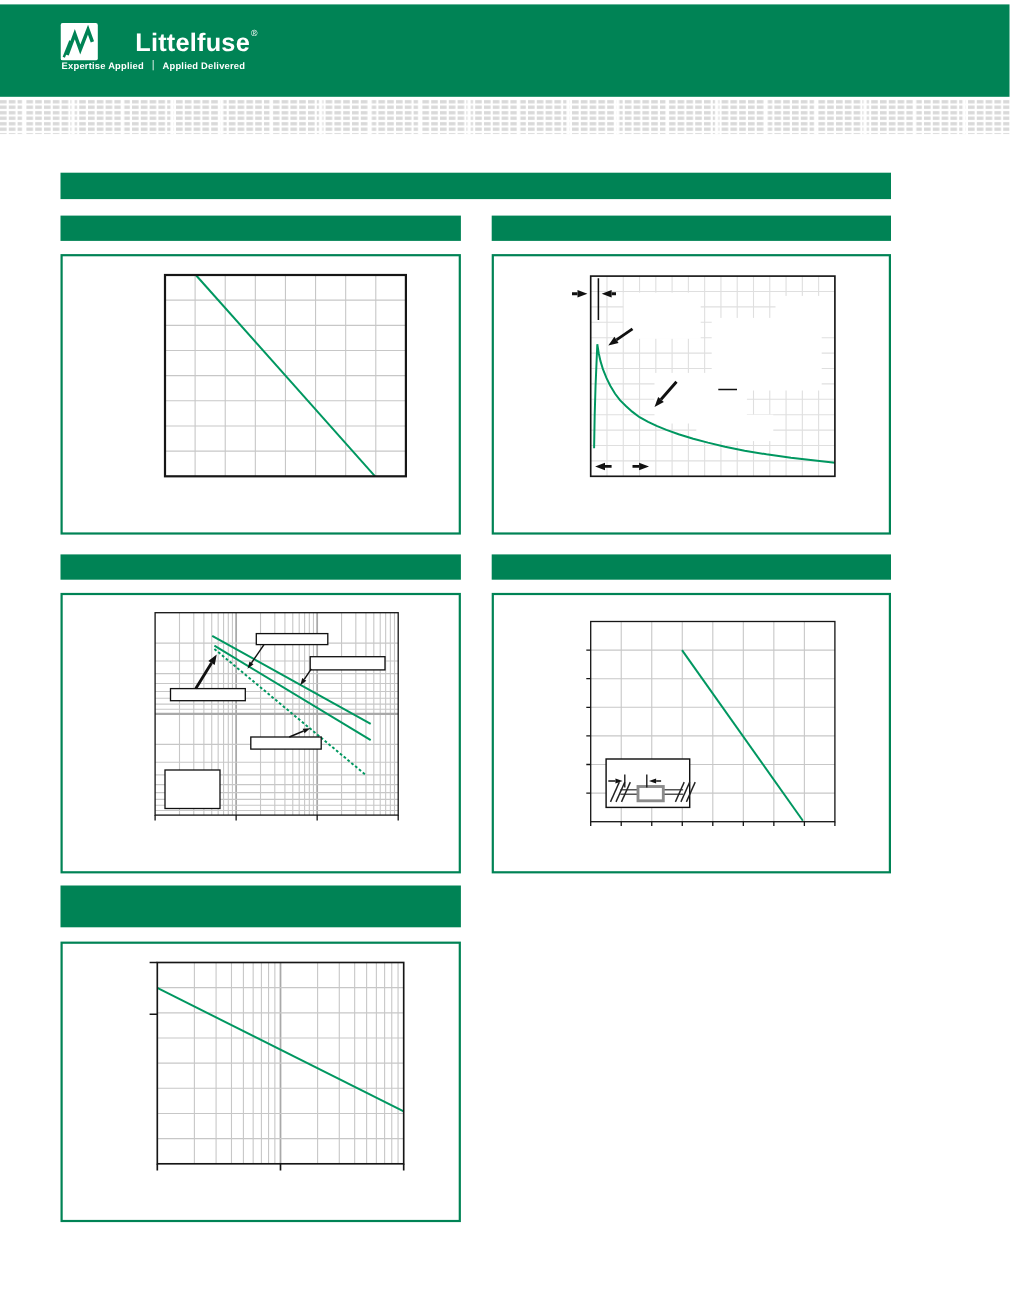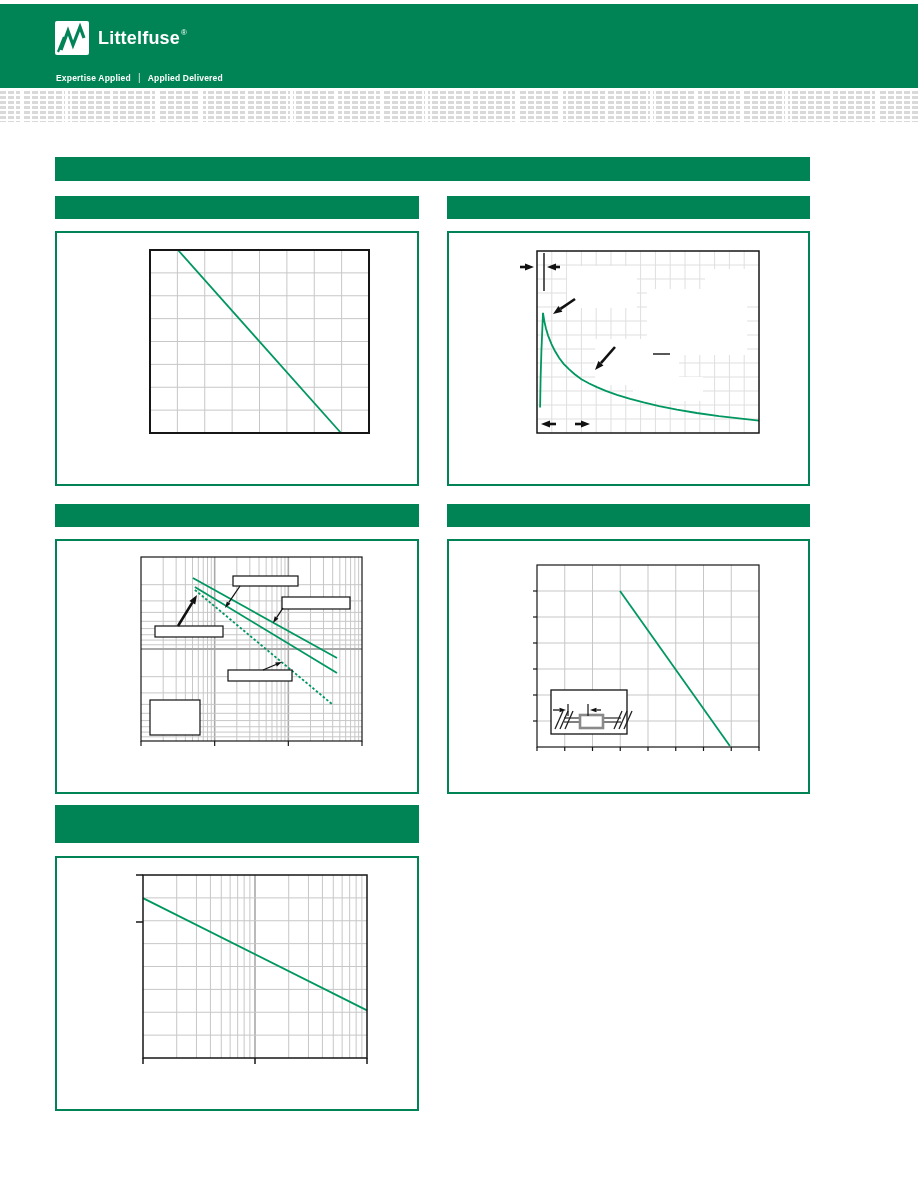--- a/index.html
+++ b/index.html
@@ -8,23 +8,23 @@
   }
   html,body{margin:0;padding:0;background:#fff;}
   body{font-family:"Liberation Sans", sans-serif;}
   .page{position:relative;width:918px;height:1188px;background:#ffffff;overflow:hidden;}
 
   
   .band{position:absolute;left:0;top:4px;width:918px;height:84px;background:var(--green);}
   .logo{position:absolute;left:55px;top:17px;display:flex;align-items:center;}
   .logo-icon{display:block;}
   .logo-text{display:flex;align-items:flex-start;margin-left:9px;}
-  .wordmark{color:#fff;font-size:18px;font-weight:bold;letter-spacing:0.2px;line-height:1;}
+  .wordmark{color:#fff;font-size:23px;font-weight:bold;letter-spacing:0.2px;line-height:1;margin-left:25px;}
   .reg{color:#fff;font-size:8px;line-height:1;margin-left:1px;}
-  .tagline{position:absolute;left:56px;top:68px;display:flex;align-items:center;gap:7px;color:#fff;font-size:8.5px;font-weight:bold;letter-spacing:0.2px;}
+  .tagline{position:absolute;left:56px;top:50px;display:flex;align-items:center;gap:7px;color:#fff;font-size:8.5px;font-weight:bold;letter-spacing:0.2px;}
   .tagline .sep{font-weight:normal;opacity:.85;font-size:10px;}
 
   
   .pattern-strip{position:absolute;left:0;top:90px;width:918px;height:32px;}
 
   
   .bar{position:absolute;background:var(--green);}
   .title-bar{left:55px;top:157px;width:755px;height:24px;}
   .h1l{left:55px;top:196px;width:364px;height:23px;}
   .h1r{left:447px;top:196px;width:363px;height:23px;}

